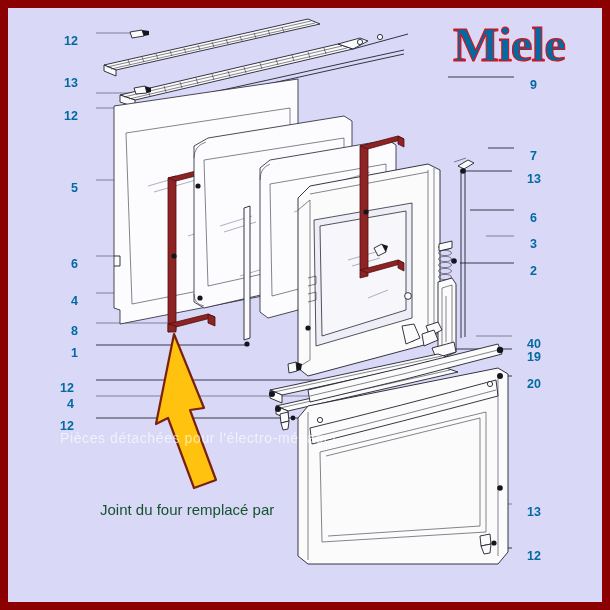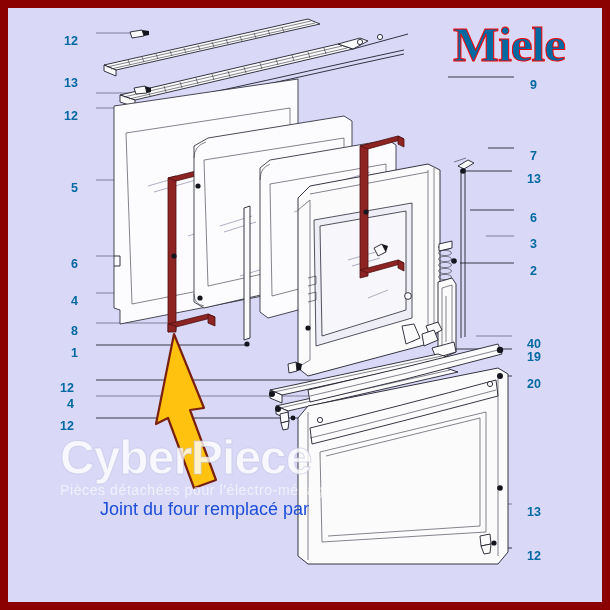--- a/index.html
+++ b/index.html
@@ -78,22 +78,22 @@
     margin-top:-2px;
     white-space:nowrap;
   }
 
   
   #caption{
     position:absolute;
     left:92px;top:482px;
     z-index:35;
     font-family:"Liberation Sans",sans-serif;
-    font-size:18px;
-    color:#1d4ed8;
+    font-size:15px;
+    color:#14532d;
     line-height:39px;
     white-space:nowrap;
     text-align:right;
   }
   #caption .line2{padding-left:14px;}
 </style>
 </head>
 <body>
 
 <div id="page">
@@ -400,21 +400,20 @@
       <g>
         <path d="M 166,326 L 196,400 L 182,402 L 208,472 L 186,480 L 160,410 L 148,416 Z" fill="#ffc20e" stroke="#7a2010" stroke-width="2.2" stroke-linejoin="round"></path>
       </g>
 
     </svg>
     </div>
 
     <div id="miele-logo">Miele</div>
 
     <div id="watermark">
-      <div id="wm-main">CyberPiece</div>
       <div id="wm-sub">Pièces détachées pour l'électro-ménager</div>
     </div>
 
     <div id="caption">
       <div class="line1">Joint du four remplacé par</div>
     </div>
 
     <div id="callouts-left">
         <div class="callout left" style="left: 44px; top: 26px;">12</div>
         <div class="callout left" style="left: 44px; top: 68px;">13</div>

